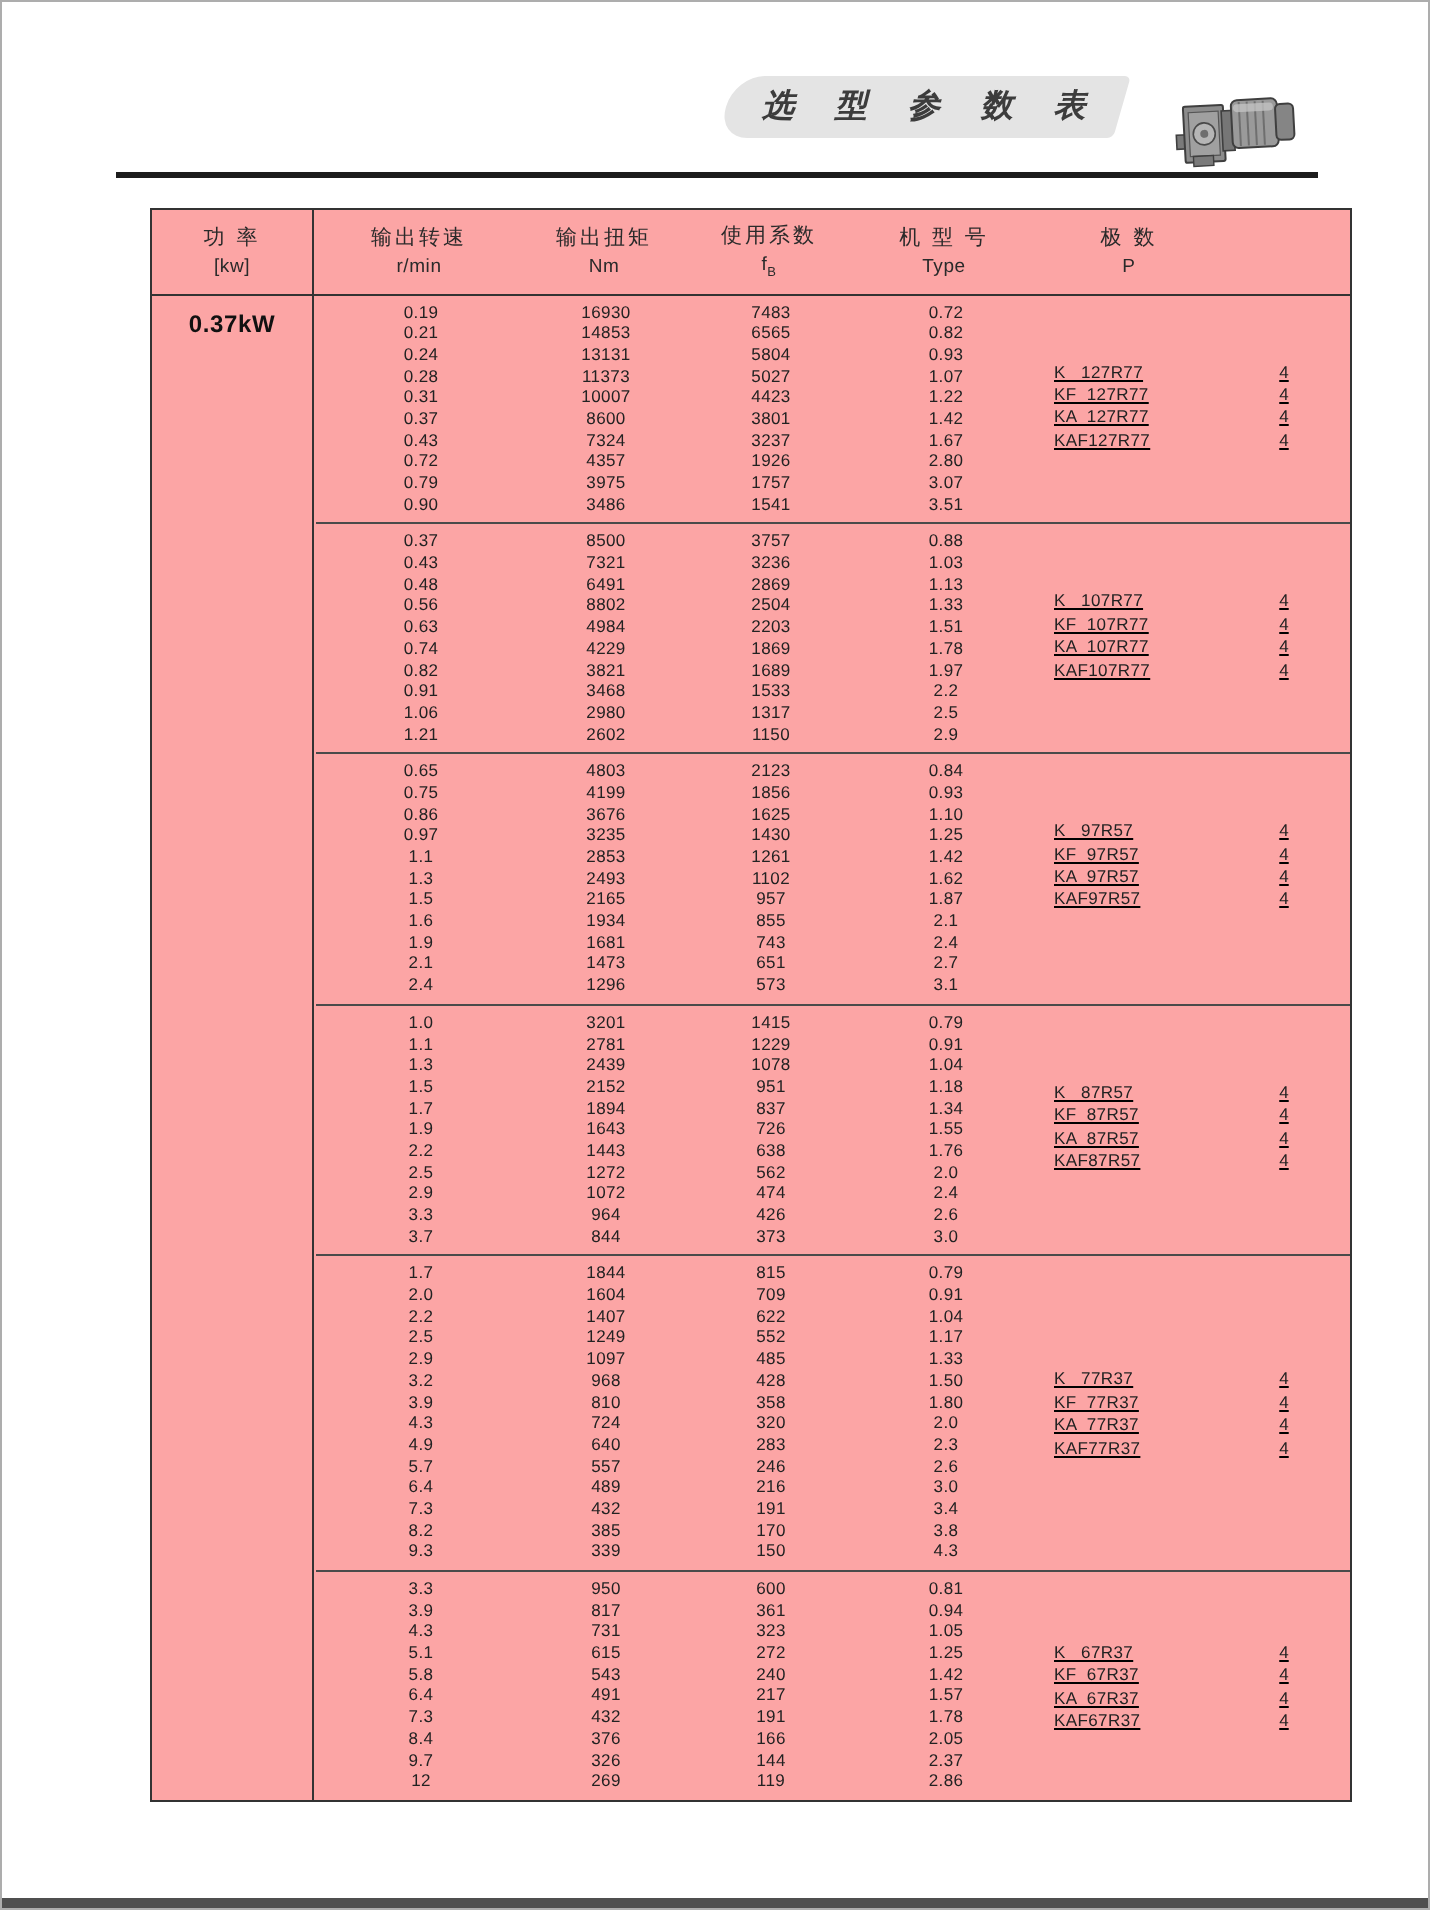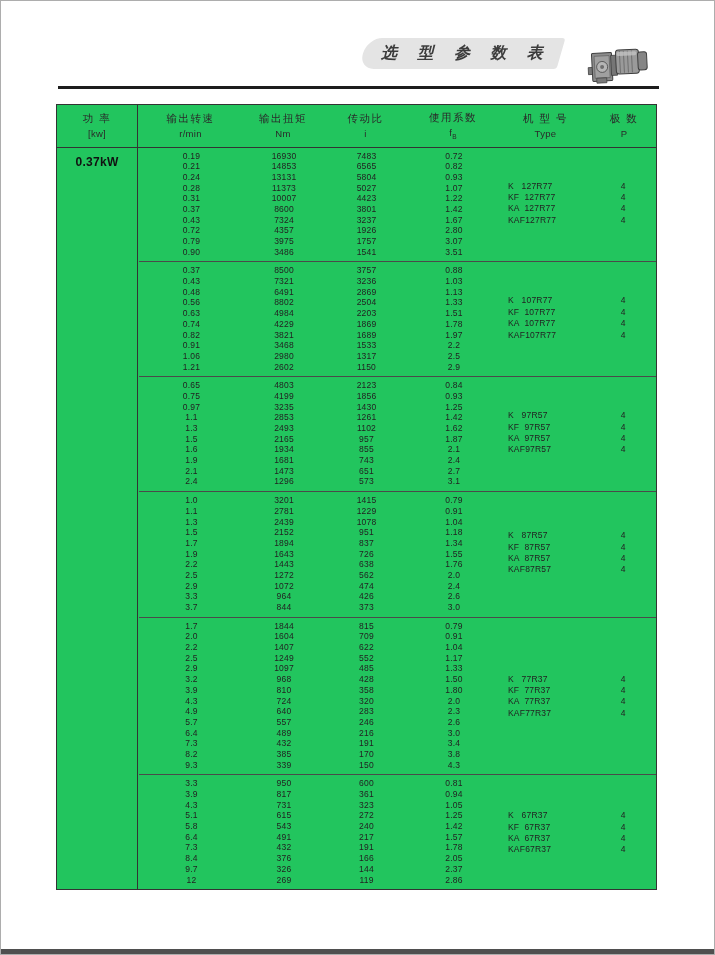--- a/index.html
+++ b/index.html
@@ -20,22 +20,22 @@
   .banner-text {
     transform:skewX(16deg); font-style:italic; font-weight:bold;
     font-size:16px; letter-spacing:8px; color:#3c3c3c; white-space:nowrap;
     padding-left:8px;
   }
   .header-rule { position:absolute; left:57px; top:85px; width:601px; height:2.5px; background:#1d1d1d; }
   .motor { position:absolute; left:586px; top:40px; width:66px; height:46px; transform:rotate(-3deg); }
 
   
   .sel-table {
-    position:absolute; left:55px; top:103px; width:601px;
-    border:1.5px solid #333; background:#22c55e;
+    position:absolute; left:74px; top:103px; width:601px;
+    border:1.5px solid #333; background:#fca5a5;
   }
   .thead {
     display:grid; grid-template-columns:81px 105px 80px 85px 90px 95px 62px;
     height:42.5px; border-bottom:1.5px solid #333;
   }
   .th { display:flex; flex-direction:column; align-items:center; justify-content:center; gap:2px; color:#2a2a2a; }
   .th .zh { font-size:10.5px; letter-spacing:1.5px; }
   .th .en { font-size:9.5px; letter-spacing:0.3px; }
   .th .en sub { font-size:6.5px; }
   .th-power { border-right:1px solid #333; }
@@ -44,21 +44,21 @@
   .power-col { position:absolute; left:0; top:0; bottom:0; width:81px; border-right:1px solid #333; }
   .power-value { margin-top:7px; text-align:center; font-weight:bold; font-size:12px; color:#111; letter-spacing:0.3px; }
 
   .groups { margin-left:82px; }
   .group { position:relative; padding:3px 0 4px 0; border-bottom:1px solid #4a4a4a; }
   .group:last-child { border-bottom:none; }
   .row { display:grid; grid-template-columns:105px 80px 85px 90px; height:10.7px; }
   .cell { font-size:8.5px; line-height:10.7px; text-align:center; color:#222; letter-spacing:0.2px; }
 
   .types { position:absolute; left:360px; width:157px; }
-  .type-line { display:flex; height:11.4px; }
+  .type-line { display:flex; height:11.4px;text-decoration:underline; }
   .model { width:95px; padding-left:9px; font-size:8.5px; line-height:11.4px; color:#222; white-space:pre; letter-spacing:0.2px; }
   .poles { width:58px; font-size:8.5px; line-height:11.4px; text-align:center; color:#222; }
 </style>
 </head>
 <body>
 
 <div class="page">
 
   <div class="banner">
     <span class="banner-text">选 型 参 数 表</span>
@@ -91,24 +91,20 @@
       </div>
       <div class="th">
         <span class="zh">输出转速</span>
         <span class="en">r/min</span>
       </div>
       <div class="th">
         <span class="zh">输出扭矩</span>
         <span class="en">Nm</span>
       </div>
       <div class="th">
-        <span class="zh">传动比</span>
-        <span class="en">i</span>
-      </div>
-      <div class="th">
         <span class="zh">使用系数</span>
         <span class="en"><span>f</span><sub>B</sub></span>
       </div>
       <div class="th">
         <span class="zh">机 型 号</span>
         <span class="en">Type</span>
       </div>
       <div class="th">
         <span class="zh">极 数</span>
         <span class="en">P</span>
@@ -287,20 +283,26 @@
               <span class="cell">2123</span>
               <span class="cell">0.84</span>
             </div>
             <div class="row">
               <span class="cell">0.75</span>
               <span class="cell">4199</span>
               <span class="cell">1856</span>
               <span class="cell">0.93</span>
             </div>
             <div class="row">
+              <span class="cell">0.86</span>
+              <span class="cell">3676</span>
+              <span class="cell">1625</span>
+              <span class="cell">1.10</span>
+            </div>
+            <div class="row">
               <span class="cell">0.97</span>
               <span class="cell">3235</span>
               <span class="cell">1430</span>
               <span class="cell">1.25</span>
             </div>
             <div class="row">
               <span class="cell">1.1</span>
               <span class="cell">2853</span>
               <span class="cell">1261</span>
               <span class="cell">1.42</span>

